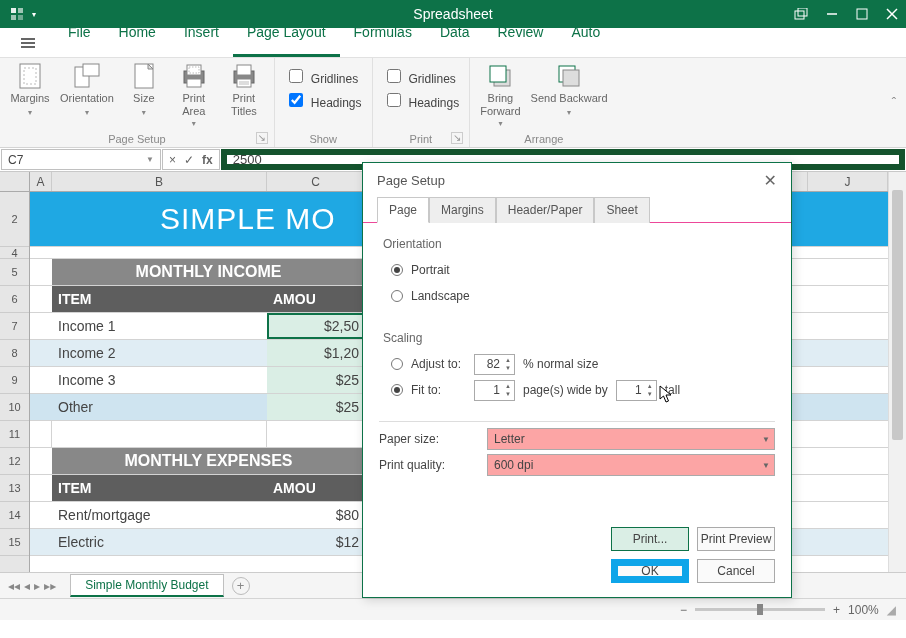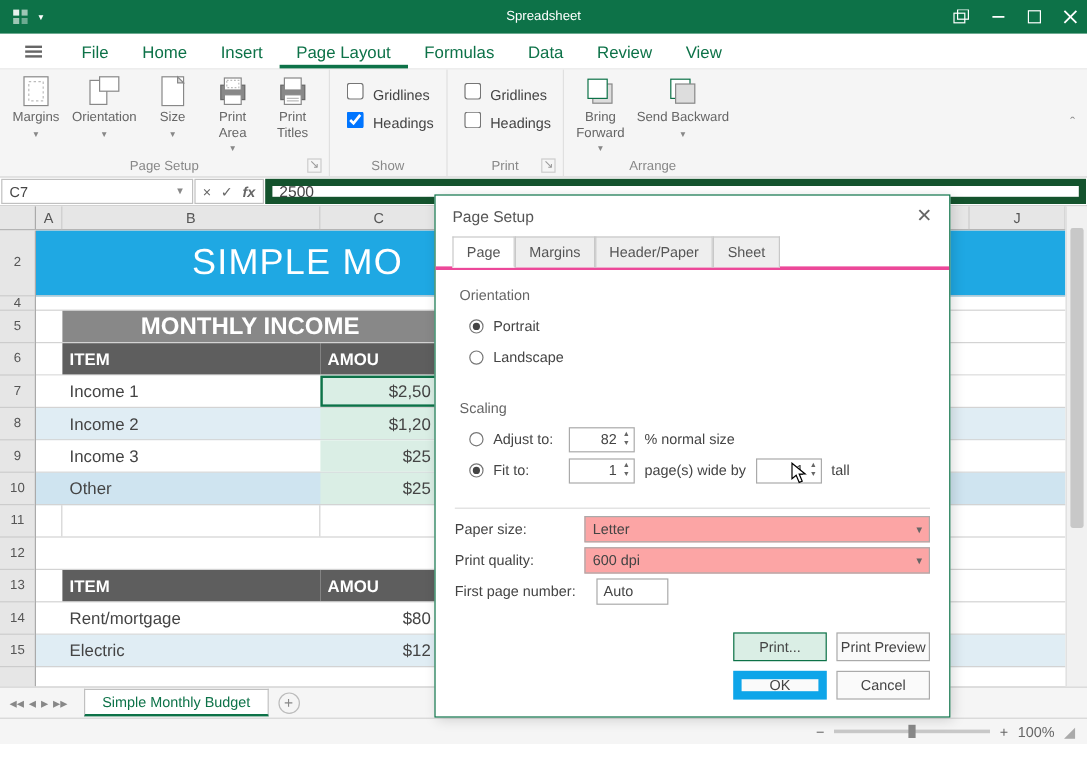--- a/index.html
+++ b/index.html
@@ -1,91 +1,91 @@
 <!DOCTYPE html>
 <html><head>
 <meta charset="utf-8">
 <style>
 html,body{margin:0;padding:0;font-family:"Segoe UI",Tahoma,sans-serif;font-size:12px;color:#444;background:#fff;overflow:hidden;height:638px;width:906px}
 *{box-sizing:border-box}
 .titlebar{height:28px;background:#0d7248;color:#fff;display:flex;align-items:center;padding:0 8px;position:relative}
 .qat{display:flex;align-items:center;gap:6px}
 .qat-ico{width:18px;height:18px;display:flex;align-items:center;justify-content:center}
-.appname{position:absolute;left:0;right:0;text-align:center;pointer-events:none;font-size:11px}
+.appname{position:absolute;left:0;right:0;text-align:center;pointer-events:none;font-size:14px}
 .winbtns{margin-left:auto;display:flex;gap:18px;font-size:13px}
 .menubar{background:#fff;display:flex;height:30px;align-items:flex-end;padding:0 12px;border-bottom:1px solid #e1e1e1}
 .menu-sys{width:32px;height:100%;display:flex;align-items:center;justify-content:center}
 .hamb{width:14px;display:flex;flex-direction:column;gap:2px}
 .hamb span{height:2px;background:#666}
 .tabs{display:flex;gap:0;margin-left:10px}
 .tab{padding:6px 14px;color:#0d7248;cursor:pointer;font-size:14px}
-.tab.active{border-bottom:3px solid #0d7248;padding-bottom:3px}
+.tab.active{border-bottom:3px solid #0d7248;padding-bottom:14px}
 .ribbon{background:#f5f5f5;border-bottom:1px solid #d4d4d4;display:flex;height:90px}
 .rgroup{border-right:1px solid #e0e0e0;padding:4px 10px 2px;display:flex;flex-direction:column;justify-content:space-between}
 .rgroup-body{display:flex;gap:10px;align-items:flex-start}
 .rbtn{display:flex;flex-direction:column;align-items:center;text-align:center;font-size:11px;color:#666;gap:2px;min-width:40px}
 .rico{height:28px;display:flex;align-items:center;justify-content:center}
 .rlabel{line-height:1.15}
 .dd{font-size:8px;color:#888}
 .rchk{display:flex;align-items:flex-end;gap:5px;font-size:12px;color:#444;height:20px}
 .rchk input{width:14px;height:14px}
 .rgroup-title{position:relative;text-align:center;font-size:11px;color:#888;padding-top:2px}
 .rgroup-title .launcher{position:absolute;right:-4px;top:1px;font-size:10px;color:#999;border:1px solid #ccc;width:12px;height:12px;display:flex;align-items:center;justify-content:center;line-height:1}
 .ribbon-collapse{margin-left:auto;padding:4px 10px;color:#888;font-size:13px;align-self:center}
 .formula-row{display:flex;height:24px;align-items:stretch;border-bottom:1px solid #c8c8c8}
 .namebox{width:160px;border:1px solid #c0c0c0;display:flex;align-items:center;padding:0 6px;margin:1px;font-size:12px}
 .namebox .dd2{margin-left:auto;font-size:8px;color:#888}
 .fxbtns{display:flex;align-items:center;border:1px solid #c0c0c0;margin:1px 0;padding:0 6px;gap:8px;color:#666;font-size:12px}
-.fxbtns .fx{font-style:italic;font-weight:bold}
+.fxbtns .fx{font-weight:bold}
 .formula-input{flex:1;border:6px solid #14532d;margin:1px;display:flex;align-items:center;padding:0 6px;font-size:13px}
 .grid-area{position:relative;height:400px;display:flex}
 .sheet{flex:1;display:flex;flex-direction:column;position:relative}
 .colheads{display:flex;height:20px;background:#e6e6e6;border-bottom:1px solid #aaa}
 .ch{border-right:1px solid #ccc;display:flex;align-items:center;justify-content:center;font-size:12px;color:#555}
 .corner{width:30px;border-right:1px solid #aaa}
 .cA{width:22px}.cB{width:215px}.cC{width:98px}.cI{width:60px}.cJ{width:80px}
 .rows-box{display:flex;flex:1;overflow:hidden}
 .rowheads{width:30px;background:#e6e6e6;border-right:1px solid #aaa}
 .rh{height:27px;border-bottom:1px solid #ccc;display:flex;align-items:center;justify-content:center;font-size:11px;color:#555}
 .rh.r2{height:55px}.rh.r4{height:12px}
 .cells{flex:1;position:relative}
 .row{height:27px;border-bottom:1px solid #d3d3d3;display:flex}
 .row.free .c{border-right:1px solid #d3d3d3}
 .c{display:flex;align-items:center;padding:0 6px;font-size:14px}
 .cellA{width:22px}.cellB{width:215px}.cellC{width:98px;justify-content:flex-end}
 .banner{height:55px;background:#1FA8E3;color:#fff;font-size:30px;font-weight:300;display:flex;align-items:center;padding-left:130px;letter-spacing:1px;border-bottom:1px solid #d3d3d3}
 .spacer{height:12px;border-bottom:1px solid #d3d3d3}
-.section-head{background:#888;color:#fff;font-weight:bold;text-align:center;justify-content:center;font-size:20px}
+.section-head{background:#888;color:#fff;font-weight:bold;text-align:center;justify-content:center;font-size:16px}
 .table-head{background:#5e5e5e;color:#fff;font-weight:bold;font-size:14px}
 .r-inc1{background:#fff}.r-inc2{background:#e0edf4}.r-inc3{background:#fff}.r-other{background:#cfe4f0}
 .active-cell{outline:2px solid #0d7248;outline-offset:-2px;background:#DAEEE5}
 .pale{background:#DAEEE5}
 .vscroll{width:18px;background:#f1f1f1;border-left:1px solid #ddd;position:relative}
 .vthumb{position:absolute;top:18px;left:3px;right:3px;height:250px;background:#c8c8c8;border-radius:2px}
 .sheettabs{height:26px;display:flex;align-items:center;border-top:1px solid #ccc;background:#f5f5f5;font-size:12px}
 .nav-arrows{display:flex;gap:4px;padding:0 8px;color:#888}
 .stab{background:#fff;border:1px solid #c0c0c0;border-bottom:2px solid #0d7248;padding:3px 14px;color:#0d7248;margin-left:6px}
 .addtab{margin-left:8px;width:18px;height:18px;border:1px solid #bbb;border-radius:50%;display:flex;align-items:center;justify-content:center;color:#888;font-size:13px}
 .statusbar{height:22px;background:#f5f5f5;border-top:1px solid #d4d4d4;display:flex;align-items:center;padding:0 10px;color:#666;font-size:12px}
 .zoom{margin-left:auto;display:flex;align-items:center;gap:8px}
 .zslider{width:130px;height:3px;background:#c8c8c8;position:relative}
 .zhandle{position:absolute;left:50%;top:-4px;width:6px;height:11px;background:#888;transform:translateX(-50%)}
 .dialog{position:absolute;left:362px;top:162px;width:430px;height:436px;background:#fff;border:1px solid #0d7248;box-shadow:2px 2px 10px rgba(0,0,0,0.15);z-index:100;display:flex;flex-direction:column;font-size:12px}
 .dlg-title{height:34px;display:flex;align-items:center;padding:0 14px;color:#555;font-size:13px}
 .dlg-close{margin-left:auto;font-size:16px;color:#666}
-.dlg-tabs{display:flex;padding:0 14px;border-bottom:3px solid #ec4899}
+.dlg-tabs{display:flex;padding:0 14px;border-bottom:1px solid #ec4899}
 .dtab{padding:5px 11px;border:1px solid #c8c8c8;border-bottom:none;background:#eee;margin-right:0;margin-bottom:-1px;color:#555}
 .dtab.active{background:#fff;border-bottom:1px solid #fff}
 .dlg-body{flex:1;padding:10px 16px;color:#444;overflow:hidden}
 .fieldset{padding:4px 12px 12px;margin-bottom:6px}
 .legend{font-size:12px;color:#666;margin:0 0 6px -8px}
 .radio-row,.form-row{display:flex;align-items:center;gap:8px;height:26px}
 .radio{width:12px;height:12px;border:1px solid #777;border-radius:50%;display:inline-flex;align-items:center;justify-content:center}
 .radio.sel::after{content:"";width:6px;height:6px;background:#444;border-radius:50%}
-.spin{width:55px;height:21px;border:1px solid #aaa;display:inline-flex;align-items:center;justify-content:flex-end;padding:0 14px 0 4px;position:relative;background:#fff}
+.spin{width:41px;height:21px;border:1px solid #aaa;display:inline-flex;align-items:center;justify-content:flex-end;padding:0 14px 0 4px;position:relative;background:#fff}
 .spin .arrows{position:absolute;right:1px;top:1px;bottom:1px;width:10px;display:flex;flex-direction:column;font-size:6px;color:#666}
 .spin .arrows span{flex:1;display:flex;align-items:center;justify-content:center}
 .lbl{width:100px;color:#444}
 .combo{flex:1;height:22px;border:1px solid #aaa;display:flex;align-items:center;padding:0 6px;background:#fca5a5;position:relative}
 .combo .dd3{position:absolute;right:4px;font-size:8px;color:#666}
 .txt{width:60px;height:22px;border:1px solid #aaa;padding:0 5px;background:#fff;display:flex;align-items:center}
 .dlg-btns-row{display:flex;justify-content:flex-end;gap:8px;padding:0 16px 8px}
 .btn{min-width:78px;height:24px;border:1px solid #aaa;background:#fafafa;display:flex;align-items:center;justify-content:center;color:#444}
 .btn.hover{background:#DAEEE5;border-color:#0d7248}
 .btn.primary{border:7px solid #0ea5e9}
@@ -143,21 +143,21 @@
       </div>
     </div>
   <div class="tabs">
     <div class="tab">File</div>
     <div class="tab">Home</div>
     <div class="tab">Insert</div>
     <div class="tab active">Page Layout</div>
     <div class="tab">Formulas</div>
     <div class="tab">Data</div>
     <div class="tab">Review</div>
-    <div class="tab">View</div>
+    <div class="tab">Auto</div>
   </div>
 </div>
 
 <div class="ribbon">
   <div class="rgroup">
     <div class="rgroup-body">
       <div class="rbtn">
           <div class="rico">
             <svg width="22" height="26">
               <rect x="1" y="1" width="20" height="24" fill="#fff" stroke="#888"></rect>
@@ -341,20 +341,21 @@
             <div class="c cellB">Other</div>
             <div class="c cellC pale">$25</div>
           </div>
         <div class="row free">
             <div class="c cellA"></div>
             <div class="c cellB"></div>
             <div class="c cellC"></div>
           </div>
         <div class="row">
             <div class="c cellA"></div>
+            <div class="c section-head" style="width:313px">MONTHLY EXPENSES</div>
           </div>
         <div class="row">
             <div class="c cellA"></div>
             <div class="c cellB table-head">ITEM</div>
             <div class="c cellC table-head" style="justify-content:flex-start">AMOU</div>
           </div>
         <div class="row">
             <div class="c cellA"></div>
             <div class="c cellB">Rent/mortgage</div>
             <div class="c cellC">$80</div>
@@ -462,26 +463,20 @@
           <span class="dd3">▼</span>
         </div>
     </div>
     <div class="form-row">
       <span class="lbl">Print quality:</span>
       <div class="combo">
           <span>600 dpi</span>
           <span class="dd3">▼</span>
         </div>
     </div>
-    <div class="form-row">
-      <span class="lbl" style="width:110px">First page number:</span>
-      <div class="txt">
-          <span>Auto</span>
-        </div>
-    </div>
   </div>
   <div class="dlg-btns-row">
     <div class="btn hover">Print...</div>
     <div class="btn">Print Preview</div>
   </div>
   <div class="dlg-btns-row" style="padding-bottom:14px">
     <div class="btn primary">OK</div>
     <div class="btn">Cancel</div>
   </div>
 </div>

